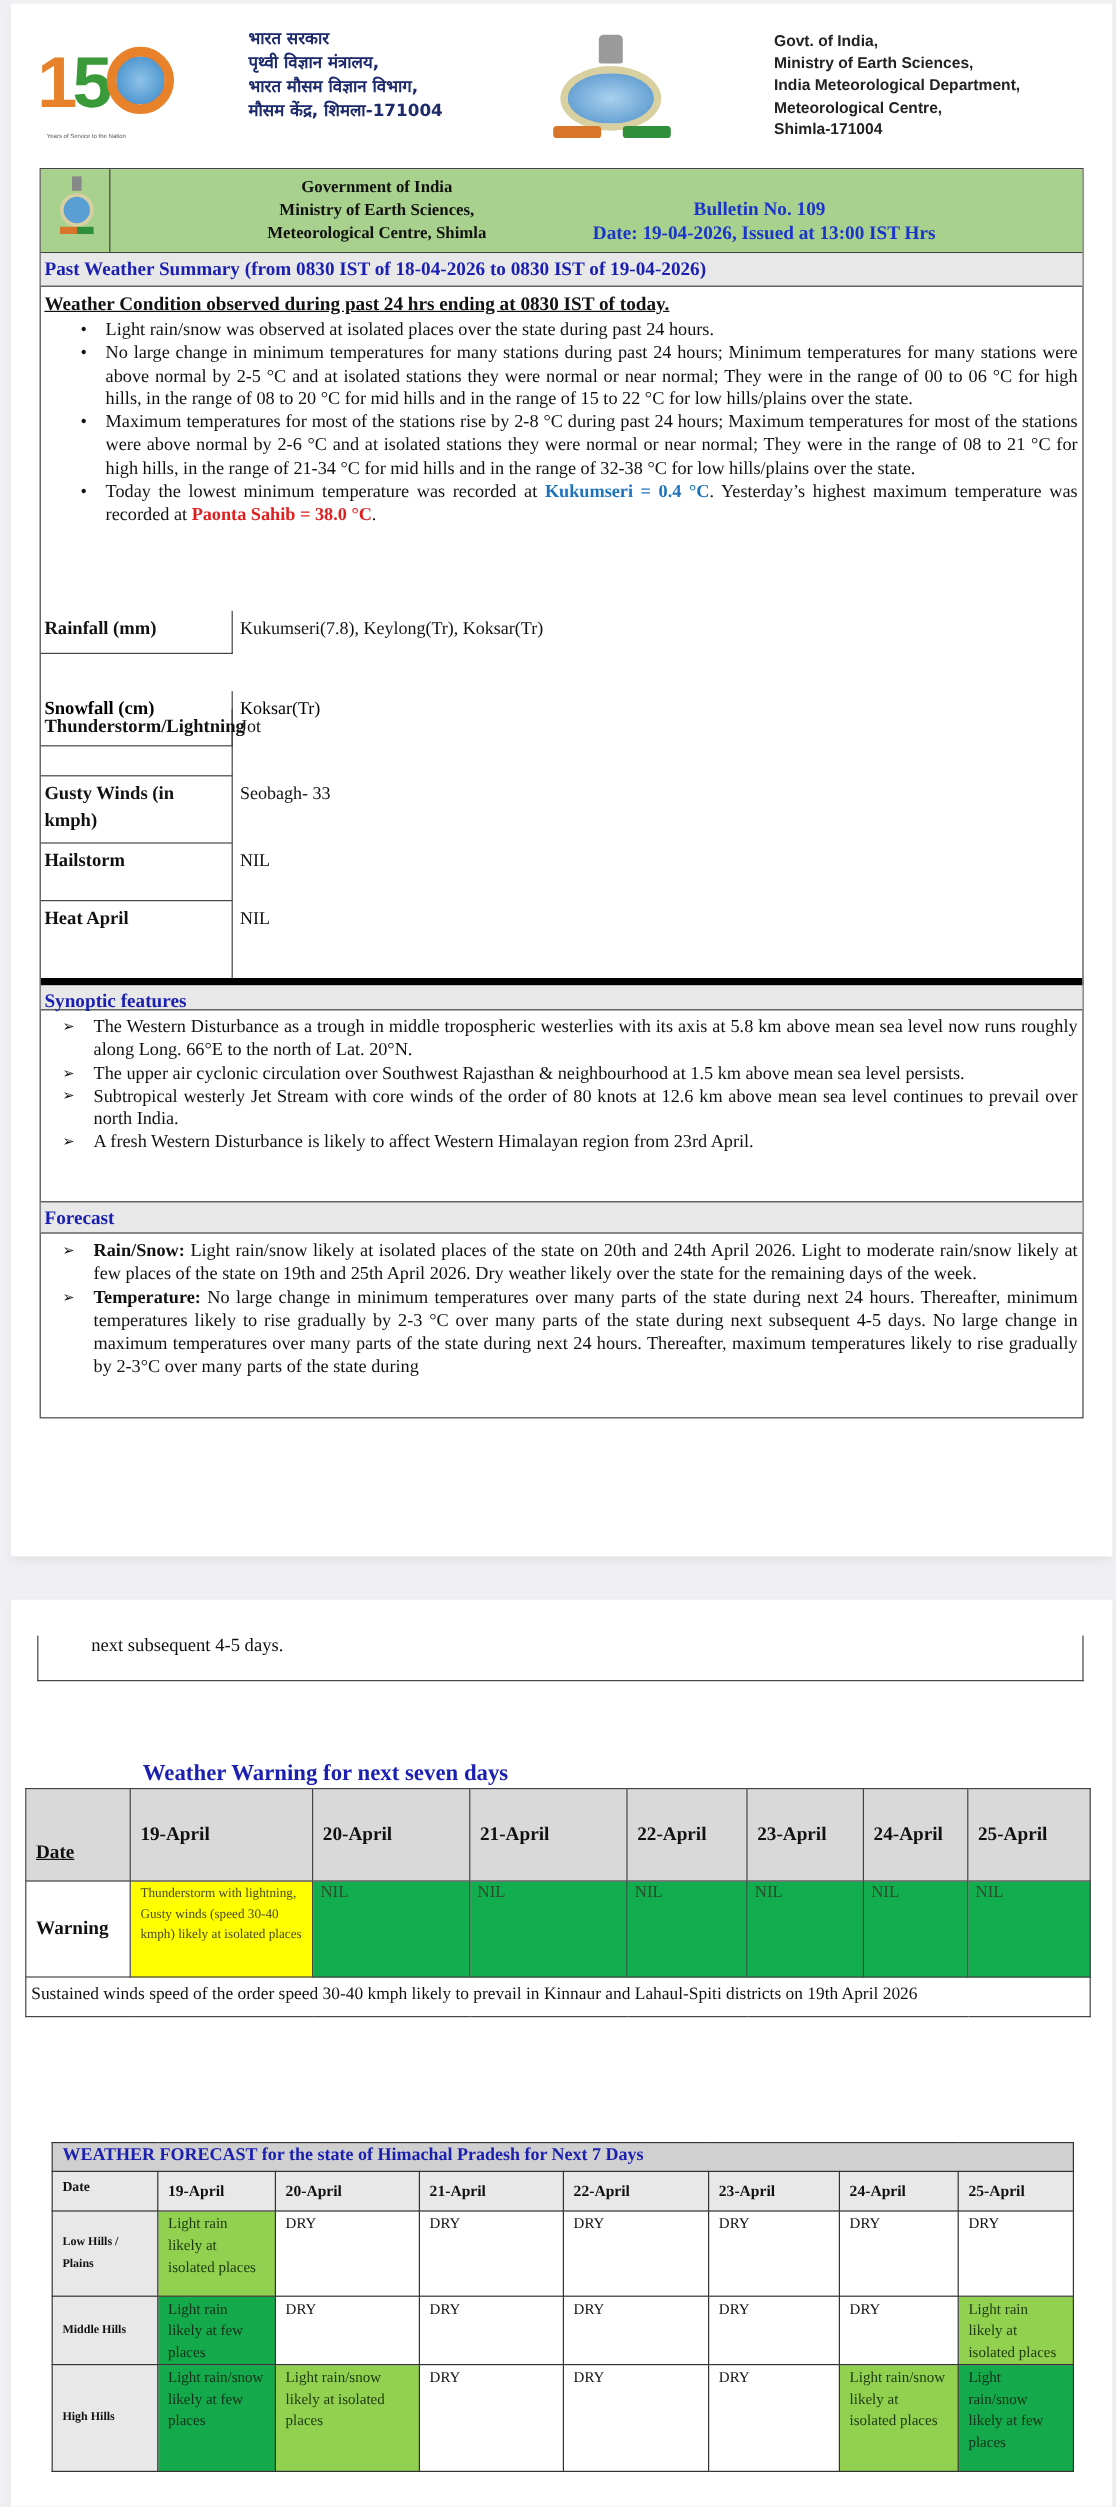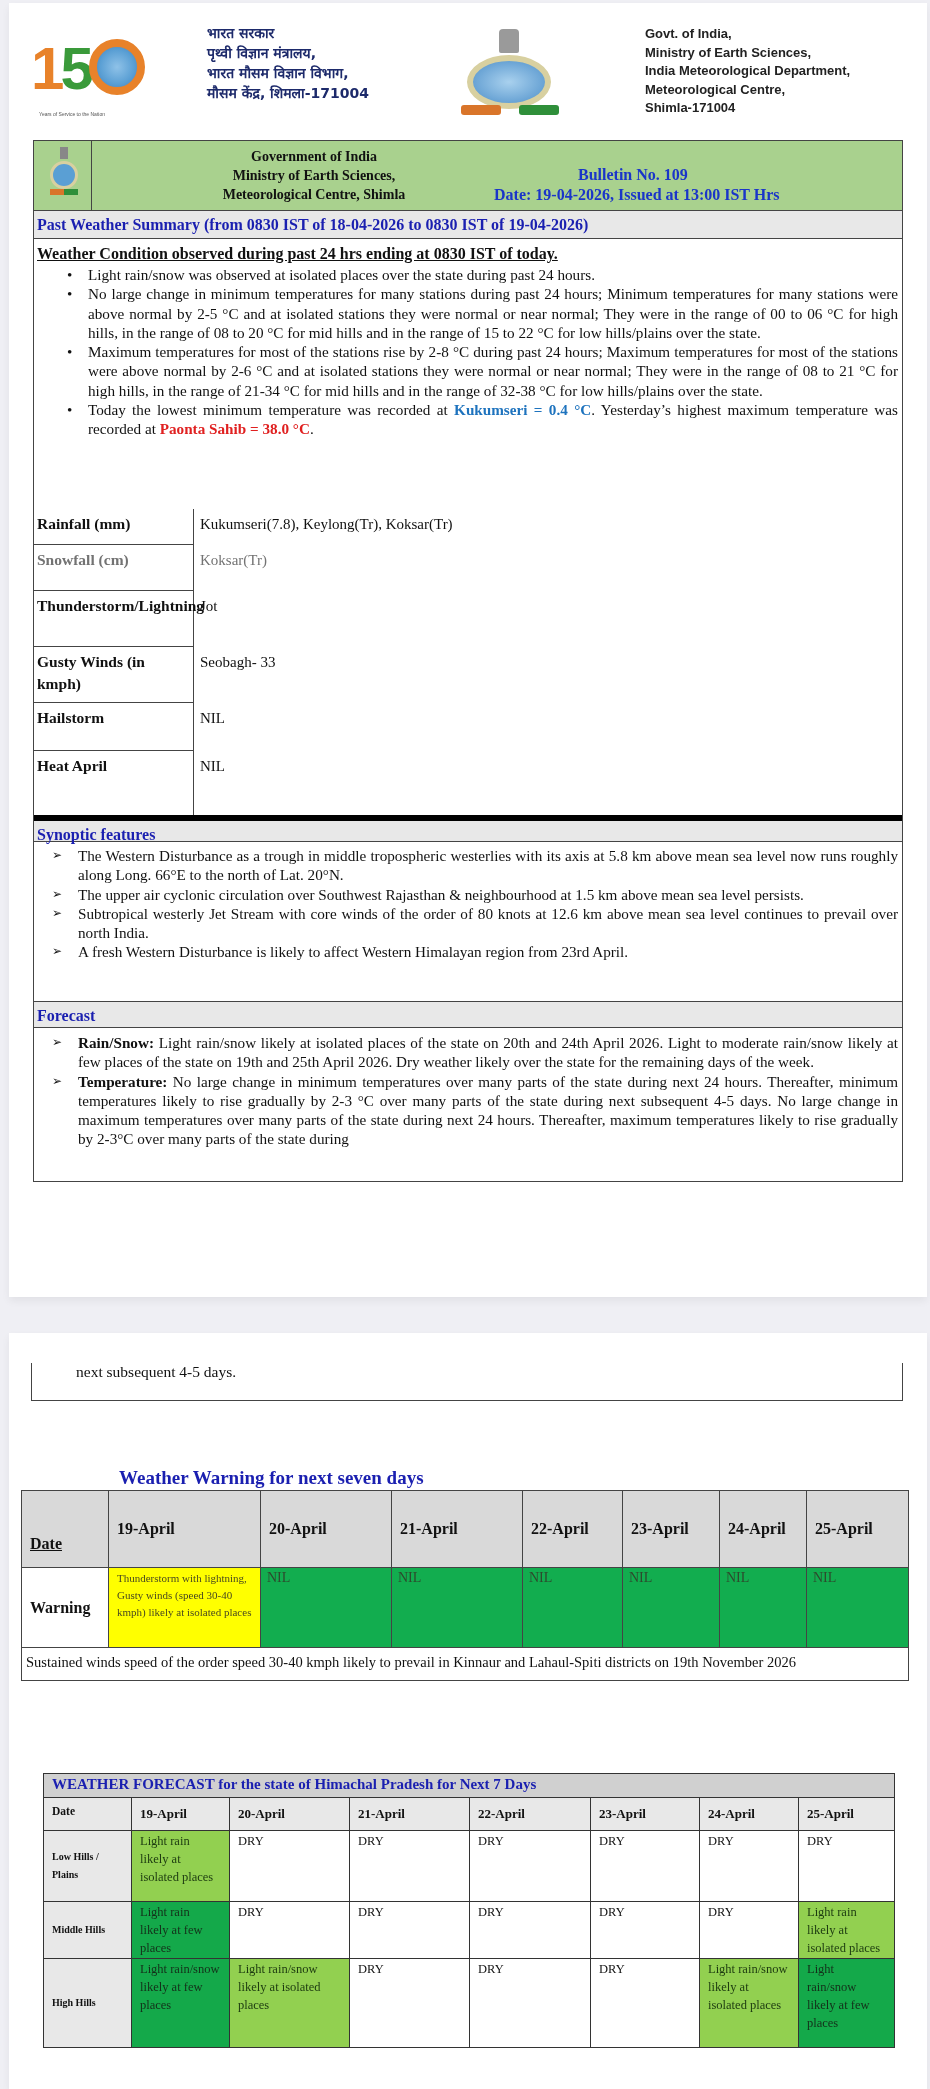--- a/index.html
+++ b/index.html
@@ -43,21 +43,21 @@
   .bullets { position: absolute; left: 30px; top: 124px; width: 834px; font-size: 15.2px; line-height: 19.3px; text-align: justify; }
   .bullets li { list-style: none; position: relative; padding-left: 24px; }
   .bullets li::before { content: "\2022"; position: absolute; left: 3px; top: 0; }
   .blue-strong { color: #1e73be; font-weight: bold; }
   .red-strong { color: #e02020; font-weight: bold; }
 
   .obs-table { position: absolute; left: 0; top: 368px; width: 870px; }
   .obs-row { position: absolute; left: 0; width: 870px; }
   .obs-row .lbl { position: absolute; left: 0; top: 0; width: 160px; border-right: 1px solid #444; border-bottom: 1px solid #444; font-weight: bold; font-size: 15.5px; line-height: 22px; padding: 4px 3px; }
   .obs-row .val { position: absolute; left: 166px; top: 4px; font-size: 15px; line-height: 22px; }
-  .red { color: #737373; }
+  .red { color: #000000; margin-top: 31px; }
 
   #syn-head { top: 674px; height: 27px; line-height: 27px; border-top: 6px solid #000000; }
   .arrows { position: absolute; left: 14px; top: 705px; width: 850px; font-size: 15.2px; line-height: 19.3px; text-align: justify; }
   .arrows li { list-style: none; position: relative; padding-left: 30px; }
   .arrows li::before { content: "\27A2"; position: absolute; left: 4px; top: 0; font-size: 12px; font-family: "DejaVu Sans", sans-serif; }
   #fc-head { top: 860px; height: 27px; line-height: 27px; border-top: 1px solid #444; }
   .fc-list { position: absolute; left: 14px; top: 892px; width: 850px; }
 
   
   .cont-box { position: absolute; left: 22px; top: 30px; width: 872px; height: 38px; border: 1px solid #444; border-top: none; }
@@ -67,21 +67,21 @@
   .warn-table { position: absolute; left: 12px; top: 157px; width: 888px; border-collapse: collapse; font-family: "Liberation Serif", serif; }
   .warn-table td { border: 1px solid #444; vertical-align: top; }
   .warn-table .hdr td { background: #d9d9d9; height: 77px; vertical-align: middle; font-weight: bold; font-size: 16px; padding-left: 8px; }
   .warn-table .hdr td.date-h { vertical-align: bottom; padding-bottom: 14px; text-decoration: underline; }
   .warn-table .wrow td { height: 80px; }
   .warn-table .wrow td.wl { font-weight: bold; font-size: 16px; vertical-align: middle; padding-left: 8px; background: #fff; }
   .warn-table .wrow td.yel { background: #ffff00; font-size: 11px; line-height: 17px; color: #4a4a20; padding: 2px 8px; }
   .warn-table .wrow td.grn { background: #12ad4f; font-size: 14px; color: #2d4a2d; padding: 2px 6px; }
   .warn-table .note td { font-size: 14.5px; padding: 6px 4px; height: 33px; }
 
-  .fc-table { position: absolute; left: 34px; top: 440px; width: 852px; border-collapse: collapse; padding-left: 32px; }
+  .fc-table { position: absolute; left: 34px; top: 452px; width: 852px; border-collapse: collapse; padding-left: 32px; }
   .fc-table td { border: 1px solid #333; vertical-align: top; font-size: 12.5px; line-height: 18px; padding: 1px 8px; }
   .fc-table .title td { background: #d0d0d0; font-weight: bold; color: #1a1fb0; font-size: 15px; height: 24px; padding: 1px 8px; }
   .fc-table .dh td { background: #e8e8e8; font-weight: bold; font-size: 13px; height: 33px; vertical-align: middle; }
   .fc-table .dh td.dl { vertical-align: top; font-size: 11.5px; padding-top: 4px; }
   .fc-table td.rl { background: #e8e8e8; font-weight: bold; font-size: 10px; vertical-align: middle; }
   .fc-table .r1 td { height: 71px; }
   .fc-table .r2 td { height: 56px; }
   .fc-table .r3 td { height: 89px; }
   .lg { background: #92d050; color: #1c3a10; }
   .dg { background: #14a94a; color: #14301a; }
@@ -213,21 +213,21 @@
       <td class="wl">Warning</td>
       <td class="yel">Thunderstorm with lightning, Gusty winds (speed 30-40 kmph) likely at isolated places</td>
       <td class="grn">NIL</td>
       <td class="grn">NIL</td>
       <td class="grn">NIL</td>
       <td class="grn">NIL</td>
       <td class="grn">NIL</td>
       <td class="grn">NIL</td>
     </tr>
     <tr class="note">
-      <td colspan="8">Sustained winds speed of the order speed 30-40 kmph likely to prevail in Kinnaur and Lahaul-Spiti districts on 19th November 2026</td>
+      <td colspan="8">Sustained winds speed of the order speed 30-40 kmph likely to prevail in Kinnaur and Lahaul-Spiti districts on 19th April 2026</td>
     </tr>
   </tbody>
     </table>
 
   <table class="fc-table">
     <tbody>
         <tr class="title">
       <td colspan="8">WEATHER FORECAST for the state of Himachal Pradesh for Next 7 Days</td>
     </tr>
     <tr class="dh">

